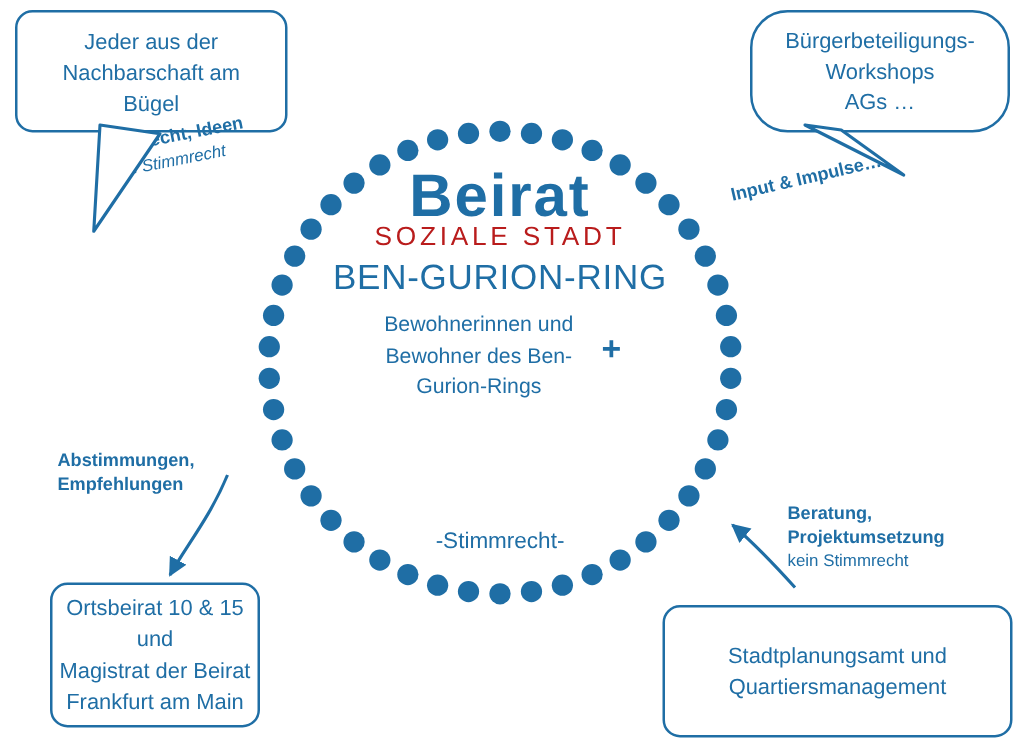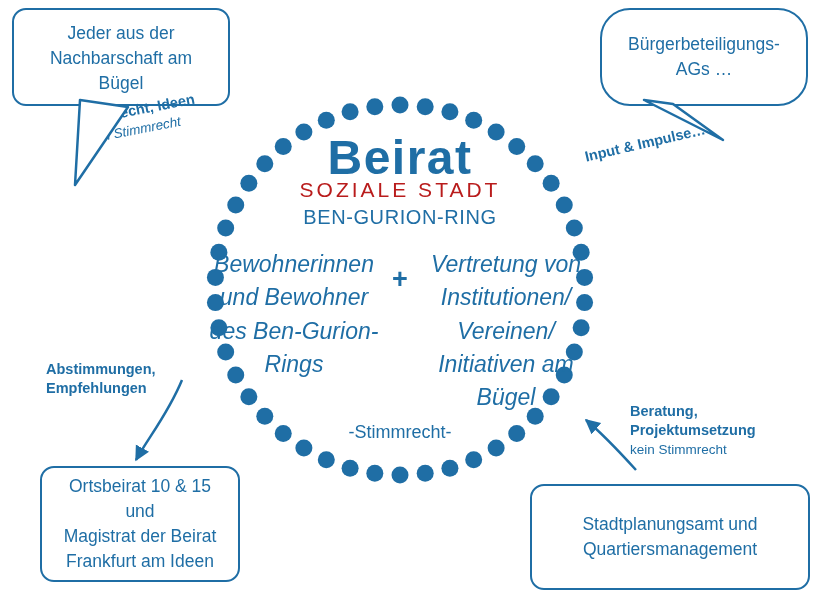--- a/index.html
+++ b/index.html
@@ -34,21 +34,21 @@
     flex-direction: column;
     align-items: center;
     justify-content: center;
     padding: 8px 10px;
     z-index: 6;
   }
   .box .ln { display: block; white-space: nowrap; }
 
   #box-neighbors   { left: 12px;  top: 8px;    width: 218px; height: 98px; justify-content: flex-end; }
   #box-workshops   { left: 600px; top: 8px;    width: 208px; height: 98px; border-radius: 30px; }
-  #box-ortsbeirat  { left: 40px;  top: 466px;  width: 200px; height: 116px; }
+  #box-ortsbeirat  { left: 40px;  top: 466px;  width: 168px; height: 116px; }
   #box-stadtplan   { left: 530px; top: 484px;  width: 280px; height: 106px; }
 
   
   .conn-label {
     position: absolute;
     color: #1f6ea5;
     font-size: 14.5px;
     line-height: 1.3;
     z-index: 7;
     white-space: nowrap;
@@ -103,38 +103,37 @@
     text-align: center;
     color: #b91c1c;
     font-size: 21px;
     letter-spacing: 3px;
   }
   #title-sub2 {
     position: absolute;
     left: 0; top: 86px; width: 420px;
     text-align: center;
     color: #1f6ea5;
-    font-size: 20px;
+    font-size: 28px;
     letter-spacing: 0.6px;
   }
 
   .cols {
     position: absolute;
     left: 0; top: 128px;
     width: 420px;
     display: flex;
     justify-content: center;
     align-items: flex-start;
   }
   .col {
     color: #1f6ea5;
-    font-size: 23px;
+    font-size: 17px;
     line-height: 1.45;
     text-align: center;
-    font-style: italic;
   }
   #col-left  { width: 178px; }
   #col-right { width: 178px; }
   #plus-sign {
     width: 34px;
     text-align: center;
     color: #1f6ea5;
     font-size: 27px;
     font-weight: bold;
     padding-top: 16px;
@@ -225,49 +224,42 @@
     <div id="title-sub2">BEN-GURION-RING</div>
 
     <div class="cols">
       <div class="col" id="col-left">
         <span class="ln">Bewohnerinnen</span>
         <span class="ln">und Bewohner</span>
         <span class="ln">des</span>
         <span class="ln">Ben-Gurion-Rings</span>
       </div>
       <div id="plus-sign">+</div>
-      <div class="col" id="col-right">
-        <span class="ln">Vertretung</span>
-        <span class="ln">von</span>
-        <span class="ln">Institutionen/</span>
-        <span class="ln">Vereinen/</span>
-        <span class="ln">Initiativen</span>
-        <span class="ln">am Bügel</span>
-      </div>
     </div>
 
     <div id="stimmrecht">-Stimmrecht-</div>
   </div>
 
   <div class="box" id="box-neighbors">
     <span class="ln">Jeder aus der</span>
     <span class="ln">Nachbarschaft am</span>
     <span class="ln">Bügel</span>
   </div>
 
   <div class="box" id="box-workshops">
     <span class="ln">Bürgerbeteiligungs-</span>
+    <span class="ln">Workshops</span>
     <span class="ln">AGs …</span>
   </div>
 
   <div class="box" id="box-ortsbeirat">
     <span class="ln">Ortsbeirat 10 &amp; 15</span>
     <span class="ln">und</span>
     <span class="ln">Magistrat der Beirat</span>
-    <span class="ln">Frankfurt am Ideen</span>
+    <span class="ln">Frankfurt am Main</span>
   </div>
 
   <div class="box" id="box-stadtplan">
     <span class="ln">Stadtplanungsamt und</span>
     <span class="ln">Quartiersmanagement</span>
   </div>
 
   <div class="conn-label" id="lbl-rederecht">
     <div><b>Rederecht, Ideen</b></div>
     <div><span class="it">Kein Stimmrecht</span></div>

